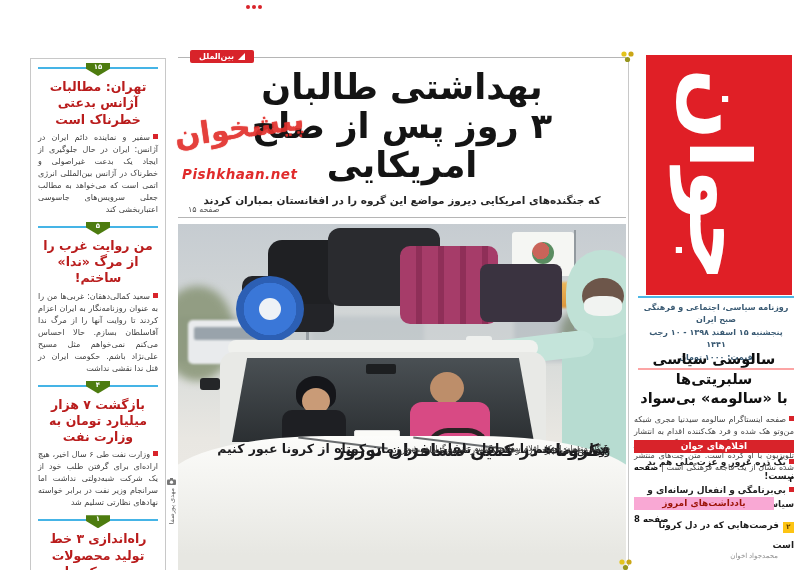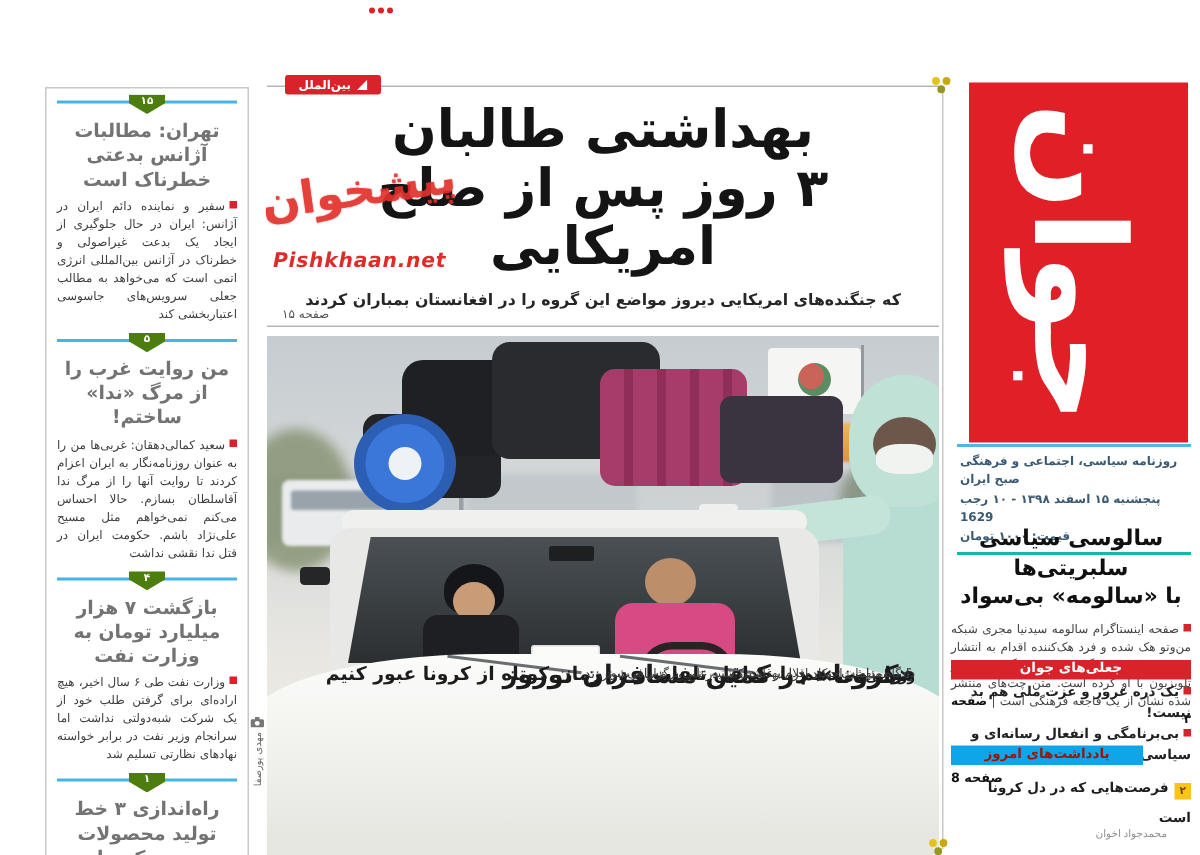--- a/index.html
+++ b/index.html
@@ -10,21 +10,21 @@
   .mini-mark{position:absolute;left:246px;top:5px;display:flex;gap:2px;}
   .mini-mark i{width:4px;height:4px;border-radius:50%;background:#d8232a;display:block;}
   
   .left-col{position:absolute;left:30px;top:58px;width:136px;height:512px;
             border:1px solid #c8c8c8;border-bottom:none;padding:0 7px;overflow:hidden;background:#fff;}
   .divider{position:relative;height:14px;margin:3px 0 3px;}
   .divider .line{position:absolute;top:5px;left:0;right:0;border-top:2px solid #45b4e6;}
   .divider .arrow{position:absolute;top:1px;left:50%;transform:translateX(-50%);width:24px;height:13px;
         background:#4d7c0f;clip-path:polygon(0 0,100% 0,100% 45%,50% 100%,0 45%);
         color:#fff;font-size:7px;font-weight:bold;text-align:center;line-height:8px;}
-  .news-title{color:#737373;font-weight:bold;font-size:12.5px;text-align:center;line-height:1.3;margin:2px 0 4px;cursor:pointer;}
+  .news-title{color:#b91c1c;font-weight:bold;font-size:12.5px;text-align:center;line-height:1.3;margin:2px 0 4px;cursor:pointer;}
   .news-body{font-size:8px;color:#3f3f3f;text-align:justify;line-height:1.5;margin-bottom:5px;}
   .sq{display:inline-block;width:5px;height:5px;background:#d8232a;margin-left:3px;vertical-align:1px;}
   
   .head-block{position:absolute;left:178px;top:57px;width:448px;height:161px;
               border-top:1px solid #b5b5b5;border-bottom:1px solid #b5b5b5;}
   .section-tag{position:absolute;top:-8px;left:12px;background:#d8232a;color:#fff;font-size:8px;
                font-weight:bold;padding:2px 9px;border-radius:2px;display:flex;align-items:center;gap:4px;direction:rtl;}
   .tag-glyph{width:7px;height:7px;background:#fff;clip-path:polygon(0 100%,100% 0,100% 100%);display:block;}
   .h1{font-size:35px;font-weight:bold;color:#141414;text-align:center;line-height:1.12;margin:0;letter-spacing:-1px;}
   .h1.first{margin-top:10px;}
@@ -97,31 +97,31 @@
   .credit svg{display:block;}
   .credit span{writing-mode:vertical-rl;transform:rotate(180deg);font-size:6.5px;color:#666;letter-spacing:.5px;}
   
   .v-divider{position:absolute;left:628px;top:58px;height:508px;border-left:1px solid #c8c8c8;}
   .flower{position:absolute;width:15px;height:13px;}
   .flower.top{left:620px;top:50px;}
   .flower.bottom{left:618px;top:558px;}
   .logo-box{position:absolute;left:646px;top:55px;width:146px;height:240px;background:#e01f26;
             display:flex;align-items:center;justify-content:center;overflow:hidden;}
   .logo-text{color:#fff;font-size:84px;font-weight:bold;transform:rotate(90deg);line-height:1;white-space:nowrap;}
-  .paper-info{position:absolute;left:638px;top:296px;width:156px;border-top:2px solid #4db7e5;border-bottom:2px solid #14b8a6;
-              padding:4px 2px;font-size:8px;font-weight:bold;color:#3a5a73;text-align:left;line-height:1.55;background:#fff;}
+  .paper-info{position:absolute;left:638px;top:296px;width:156px;border-top:2px solid #4db7e5;border-bottom:2px solid #fca5a5;
+              padding:4px 2px;font-size:8px;font-weight:bold;color:#3a5a73;text-align:center;line-height:1.55;background:#fff;}
   .salome{position:absolute;left:634px;top:350px;width:160px;}
   .salome-title{font-size:14.5px;font-weight:bold;color:#101010;text-align:center;line-height:1.35;}
   .salome-body{font-size:8px;color:#444;text-align:justify;line-height:1.5;margin-top:5px;}
   .pg3{font-weight:bold;color:#111;}
   .vizheh-bar{position:absolute;left:634px;top:440px;width:160px;height:13px;background:#d8232a;color:#fff;
               font-size:9px;font-weight:bold;text-align:center;line-height:13px;}
   .vizheh-list{position:absolute;left:634px;top:456px;width:160px;font-size:9px;font-weight:bold;color:#222;line-height:1.55;}
   .vizheh-list .pg2{display:block;text-align:left;font-size:8.5px;margin-top:1px;color:#111;}
-  .yad-bar{position:absolute;left:634px;top:497px;width:128px;height:13px;background:#0ea5e9;color:#9c1408;
+  .yad-bar{position:absolute;left:634px;top:497px;width:140px;height:13px;background:#f9a8d4;color:#9c1408;
            font-size:9px;font-weight:bold;text-align:center;line-height:13px;}
   .yad-list{position:absolute;left:634px;top:513px;width:160px;}
   .yad-item{margin-bottom:3px;}
   .yad-badge{display:inline-block;width:11px;height:11px;background:#fdc413;color:#6b4400;font-size:7px;font-weight:bold;
              text-align:center;line-height:11px;margin-left:4px;vertical-align:-1px;}
   .yad-title{font-size:9px;font-weight:bold;color:#1d1d1d;cursor:pointer;}
   .yad-author{display:block;font-size:7px;color:#909090;margin-right:16px;line-height:1.3;font-family:Liberation Serif, serif;}
 </style>
 </head>
 <body>
@@ -257,33 +257,33 @@
       <circle cx="11" cy="4" r="2.6" fill="#caa616"></circle>
       <circle cx="7.5" cy="9.5" r="2.6" fill="#97961f"></circle>
   </svg>
 
   <div class="logo-box">
     <div class="logo-text">جوان</div>
   </div>
 
   <div class="paper-info">
     <div>روزنامه سیاسی، اجتماعی و فرهنگی صبح ایران</div>
-    <div>پنجشنبه ۱۵ اسفند ۱۳۹۸ - ۱۰ رجب 1629</div>
+    <div>پنجشنبه ۱۵ اسفند ۱۳۹۸ - ۱۰ رجب ۱۴۴۱</div>
     <div>قیمت: ۱۰۰۰ تومان</div>
   </div>
 
   <div class="salome">
     <div class="salome-title">
       <div>سالوسی سیاسی سلبریتی‌ها</div>
       <div>با «سالومه» بی‌سواد</div>
     </div>
     <div class="salome-body"><span class="sq"></span><span>صفحه اینستاگرام سالومه سیدنیا مجری شبکه من‌وتو هک شده و فرد هک‌کننده اقدام به انتشار چت‌های برخی بازیگران و نویسندگان سینما و تلویزیون با او کرده است. متن چت‌های منتشر شده نشان از یک فاجعه فرهنگی است | </span><span class="pg3">صفحه ۳</span></div>
   </div>
 
-  <div class="vizheh-bar">جعلی‌های جوان</div>
+  <div class="vizheh-bar">اقلام‌های جوان</div>
   <div class="vizheh-list">
     <div><span class="sq"></span><span>یک ذره غرور و عزت ملی هم بد نیست!</span></div>
     <div><span class="sq"></span><span>بی‌برنامگی و انفعال رسانه‌ای و سیاسی ایران باز هم رخ نمود</span></div>
     <span class="pg2">صفحه 8</span>
   </div>
 
   <div class="yad-bar">یادداشت‌های امروز</div>
   <div class="yad-list">
     <div class="yad-item">
       <span class="yad-badge">۲</span><span class="yad-title">فرصت‌هایی که در دل کرونا است</span>

